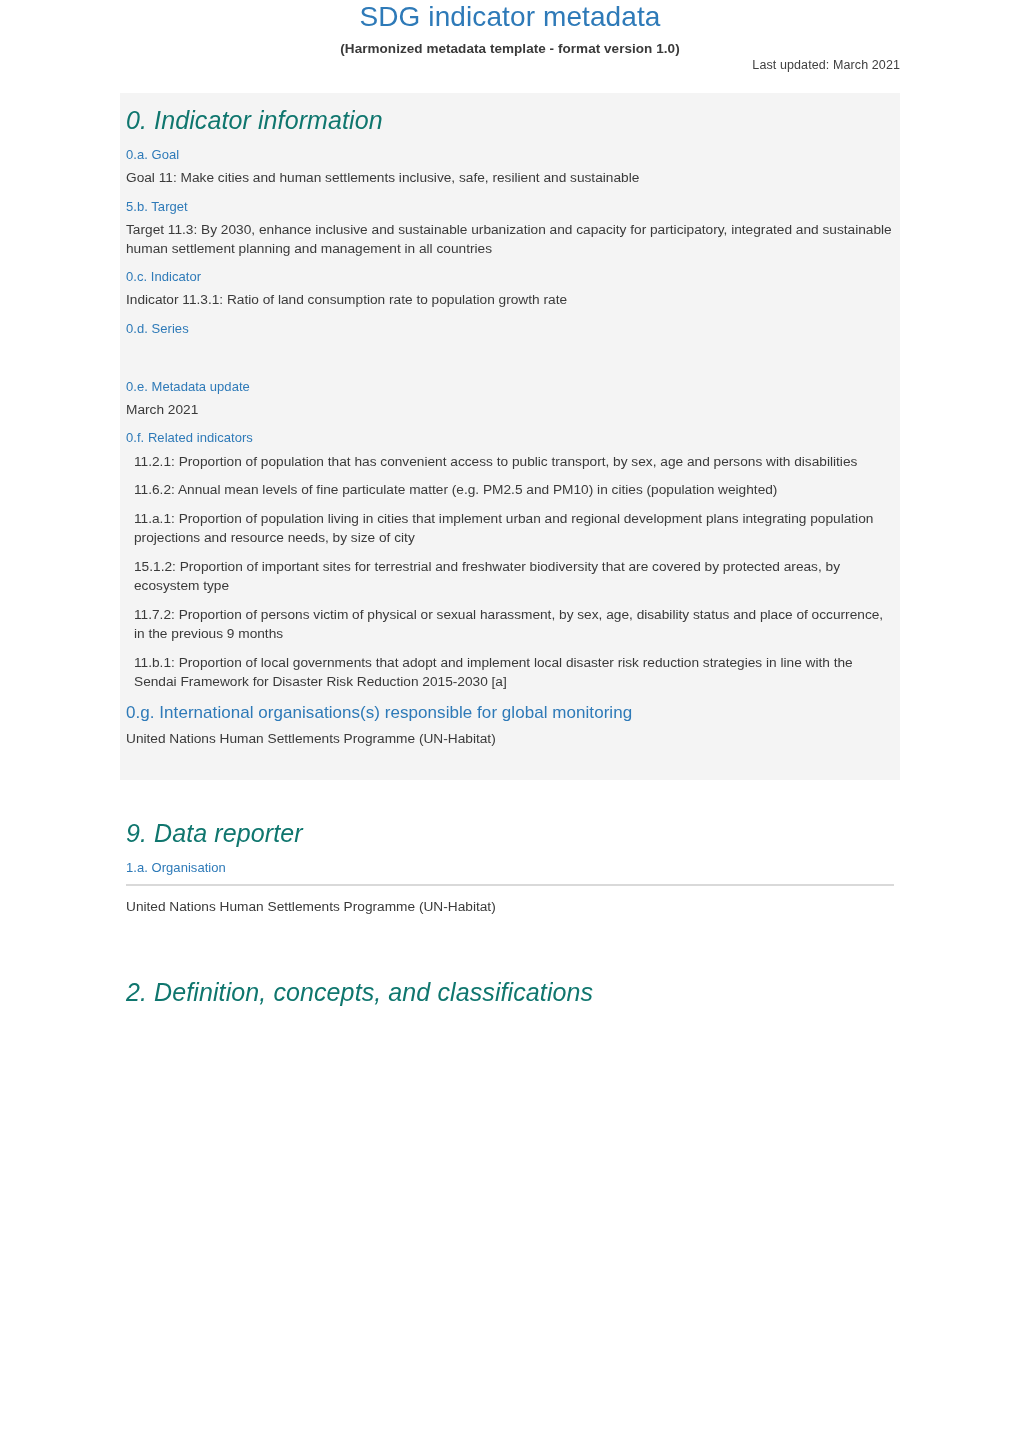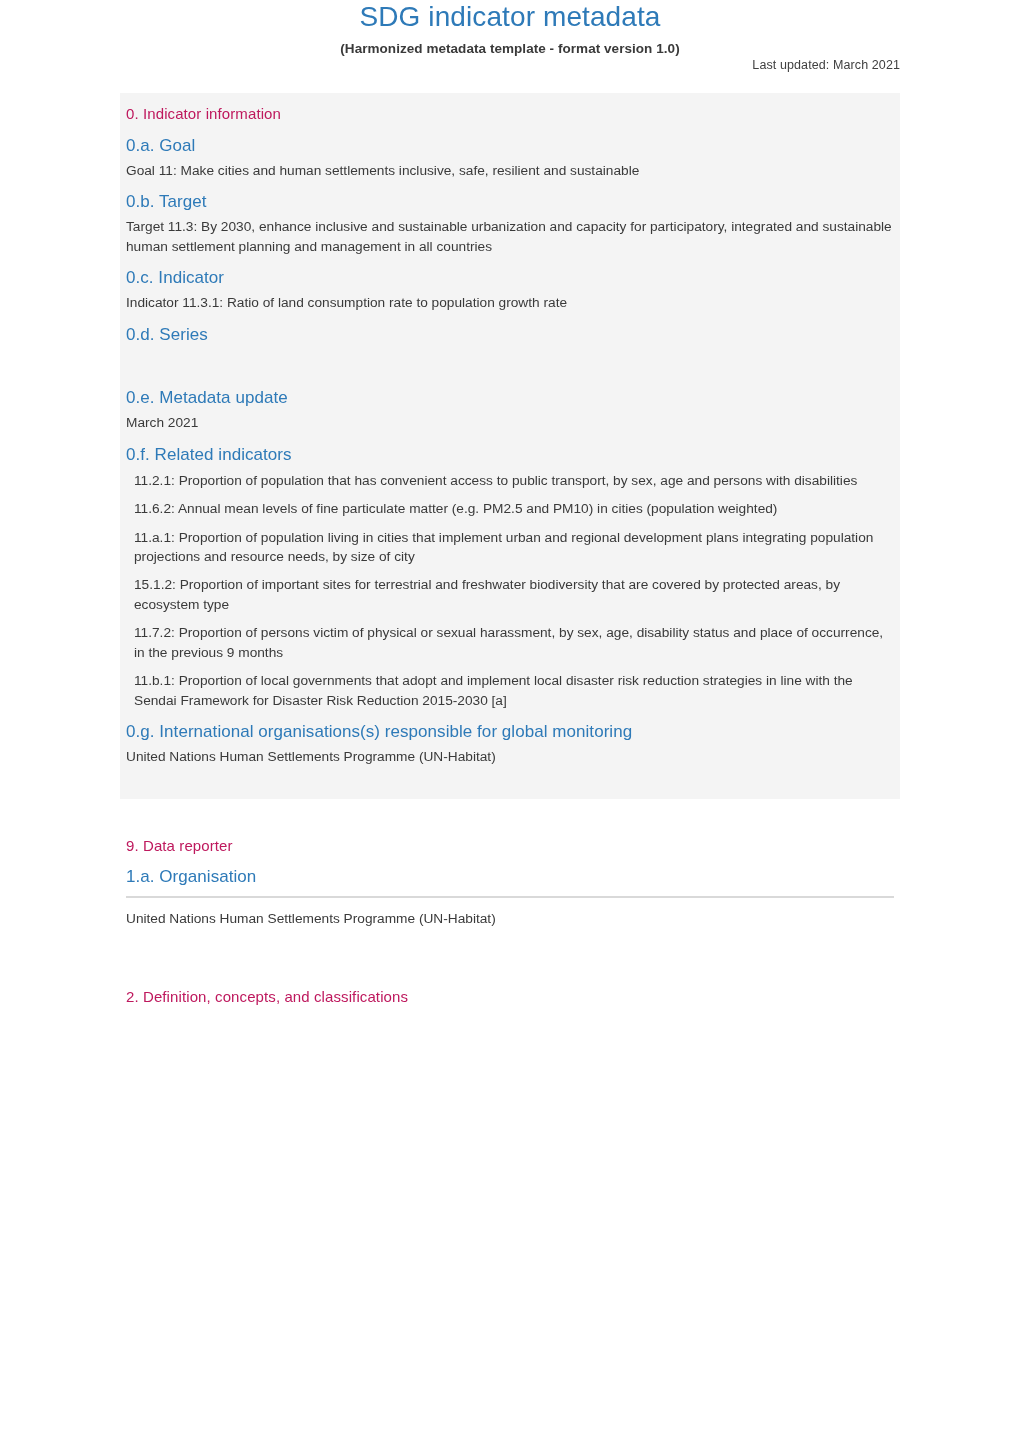--- a/index.html
+++ b/index.html
@@ -73,29 +73,30 @@
   }
 
   
   .plain {
     padding: 0 6px;
     box-sizing: border-box;
   }
 
   
   h1.sec {
-    font-size: 15px;
+    font-size: 25px;
     font-weight: normal;
-    color: #be185d;
+    color: #0f766e;
     margin: 4px 0 6px 0;
     line-height: 1.25;
     letter-spacing: 0.1px;
+    font-style: italic;
   }
   h2.sub {
-    font-size: 17px;
+    font-size: 13px;
     font-weight: normal;
     color: #2e7ab8;
     margin: 11px 0 4px 0;
     line-height: 1.3;
     letter-spacing: 0.05px;
   }
   h2.sub.wide {
     font-size: 17px;
   }
 
@@ -139,21 +140,21 @@
       <p class="doc-subtitle">(Harmonized metadata template - format version 1.0)</p>
     </div>
 
     <div class="shaded">
 
       <h1 class="sec">0. Indicator information</h1>
 
       <h2 class="sub">0.a. Goal</h2>
       <p class="body tight">Goal 11: Make cities and human settlements inclusive, safe, resilient and sustainable</p>
 
-      <h2 class="sub">0.b. Target</h2>
+      <h2 class="sub">5.b. Target</h2>
       <p class="body tight">Target 11.3: By 2030, enhance inclusive and sustainable urbanization and capacity for participatory, integrated and sustainable human settlement planning and management in all countries</p>
 
       <h2 class="sub">0.c. Indicator</h2>
       <p class="body tight">Indicator 11.3.1: Ratio of land consumption rate to population growth rate</p>
 
       <h2 class="sub">0.d. Series</h2>
       <div class="spacer-series"></div>
 
       <h2 class="sub">0.e. Metadata update</h2>
       <p class="body tight">March 2021</p>

